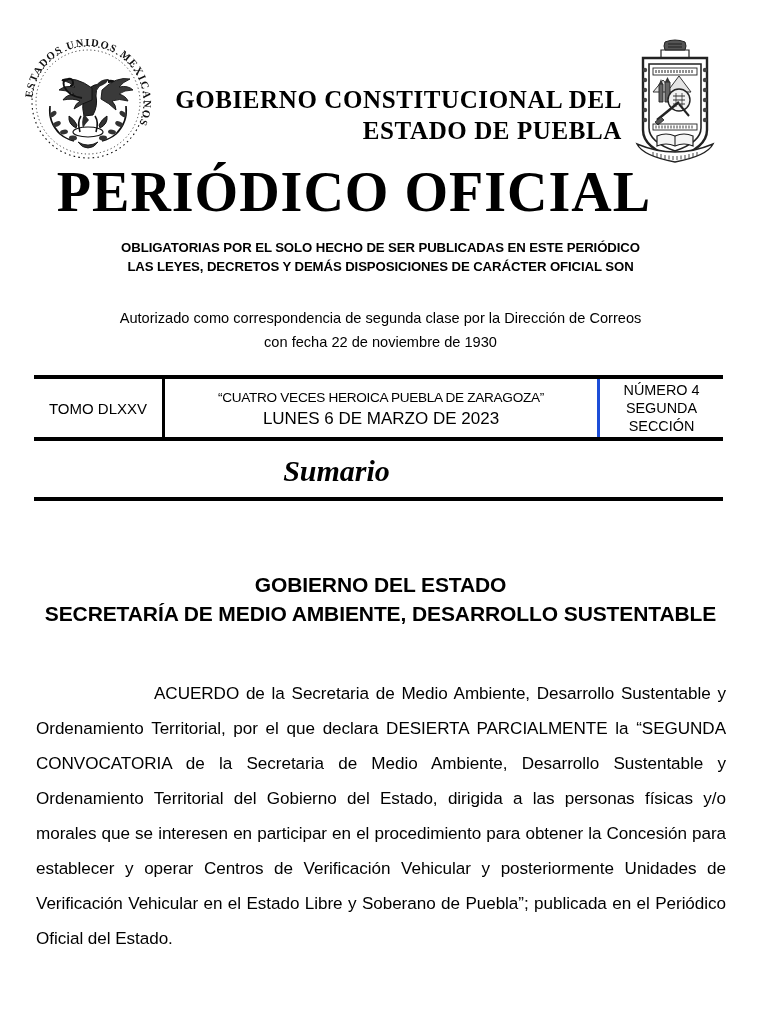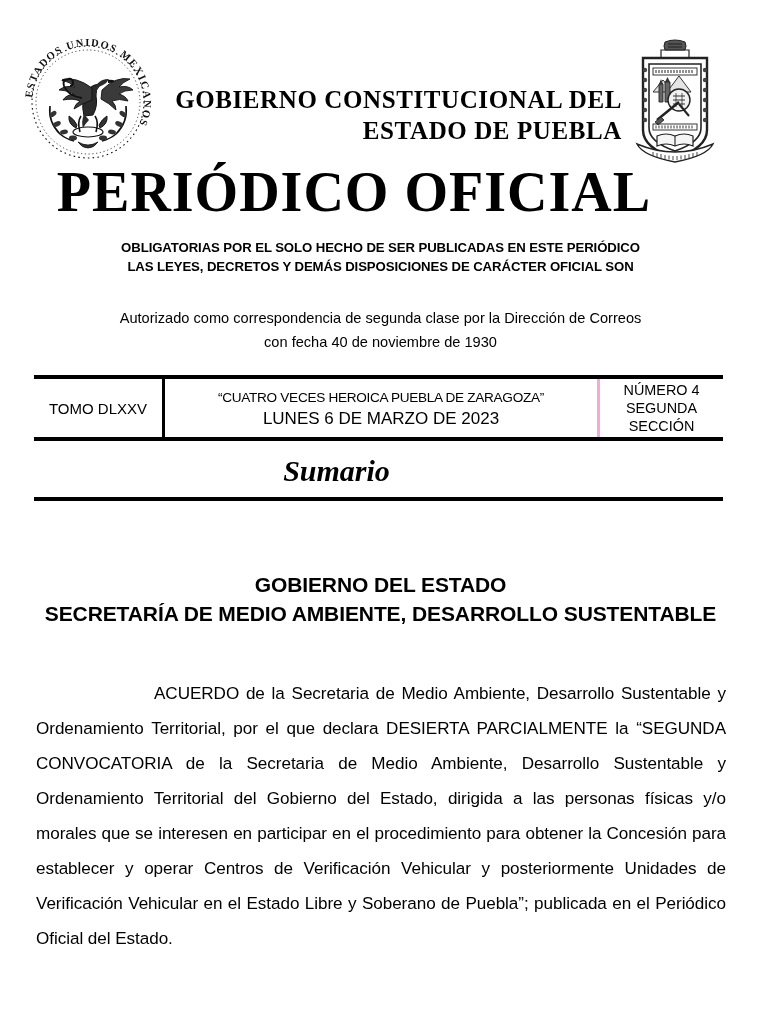--- a/index.html
+++ b/index.html
@@ -121,21 +121,21 @@
     box-sizing: border-box;
     font-family: "Liberation Sans", sans-serif;
   }
   .cell-tomo {
     width: 131px;
     border-right: 3px solid #000;
     font-size: 15px;
   }
   .cell-city {
     flex: 1;
-    border-right: 3px solid #f9a8d4;
+    border-right: 3px solid #1d4ed8;
     flex-direction: column;
     line-height: 21px;
   }
   .cell-city .motto { font-size: 13.6px; letter-spacing: -0.3px; }
   .cell-city .date  { font-size: 17px; }
   .cell-num {
     width: 123px;
     flex-direction: column;
     font-size: 14.4px;
     line-height: 18px;
@@ -319,21 +319,21 @@
     <div class="po-title">PERIÓDICO  OFICIAL</div>
   </div>
 
   <div class="legal">
     <span class="l">OBLIGATORIAS POR EL SOLO HECHO DE SER PUBLICADAS EN ESTE PERIÓDICO</span>
     <span class="l">LAS LEYES, DECRETOS Y DEMÁS DISPOSICIONES DE CARÁCTER OFICIAL SON</span>
   </div>
 
   <div class="auth">
     <span class="l">Autorizado como correspondencia de segunda clase por la Dirección de Correos</span>
-    <span class="l">con fecha 40 de noviembre de 1930</span>
+    <span class="l">con fecha 22 de noviembre de 1930</span>
   </div>
 
   <div class="issue-table">
     <div class="cell cell-tomo">
       <span>TOMO DLXXV</span>
     </div>
     <div class="cell cell-city">
       <span class="motto">“CUATRO VECES HEROICA PUEBLA DE ZARAGOZA”</span>
       <span class="date">LUNES 6 DE MARZO DE 2023</span>
     </div>

